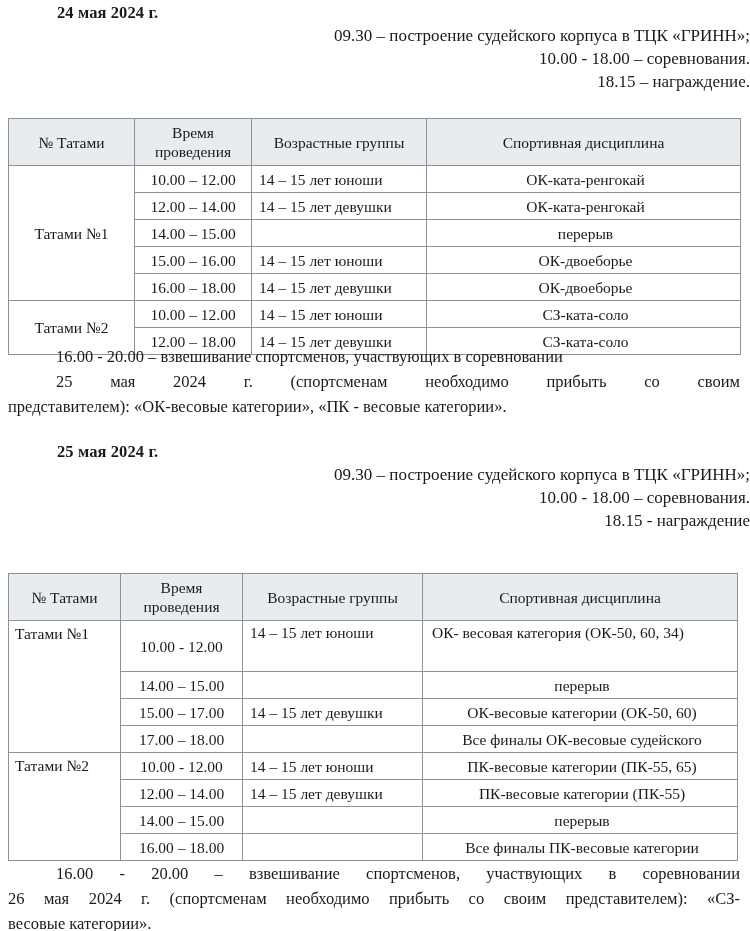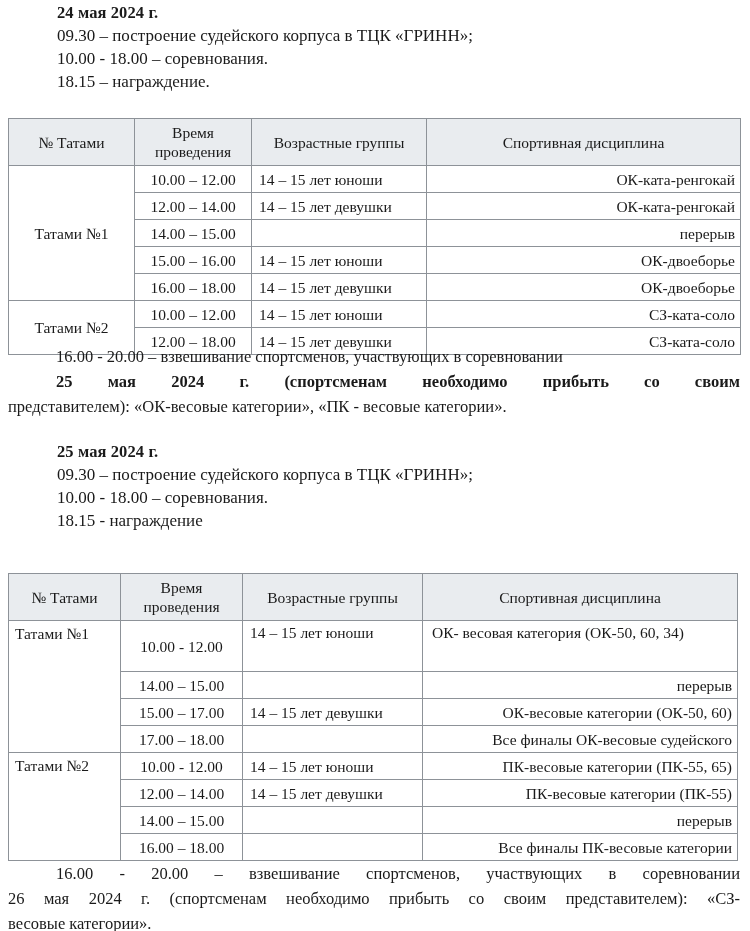--- a/index.html
+++ b/index.html
@@ -35,20 +35,21 @@
     font-size: 16.5px;
     padding-left: 57px;
     letter-spacing: 0.1px;
     line-height: 21px;
   }
   .sched-line {
     font-size: 17px;
     padding-left: 57px;
     line-height: 23px;
     white-space: nowrap;
+    text-align: right;
   }
 
   .para {
     position: absolute;
     left: 8px;
     width: 732px;
     font-size: 16.5px;
     line-height: 25px;
     text-align: justify;
     text-justify: inter-word;
@@ -72,21 +73,21 @@
   }
   table.sched th {
     background: #e9ecef;
     text-align: center;
     font-size: 15.5px;
     line-height: 19px;
     padding: 4px 3px;
   }
   .c-time   { text-align: center; }
   .c-age    { text-align: left; padding-left: 7px !important; }
-  .c-disc   { text-align: right; padding-left: 9px !important; }
+  .c-disc   { text-align: center; padding-left: 9px !important; }
 
   
   #table1 { left: 8px; top: 118px; width: 732px; }
   #table1 col.w1 { width: 126px; }
   #table1 col.w2 { width: 117px; }
   #table1 col.w3 { width: 175px; }
   #table1 col.w4 { width: 314px; }
   #table1 td, #table1 th { height: 22px; }
   #table1 .tat-cell { text-align: center; vertical-align: middle; }
 
@@ -183,21 +184,21 @@
       <tr>
         <td class="c-time">12.00 – 18.00</td>
         <td class="c-age">14 – 15 лет  девушки</td>
         <td class="c-disc">СЗ-ката-соло</td>
       </tr>
     </tbody>
   </table>
 
   <div class="para" style="top:344px;">
     <div style="text-align:left;padding-left:48px;">16.00 - 20.00 – взвешивание спортсменов, участвующих в соревновании</div>
-    <div style="text-align:justify;text-align-last:justify;padding-left:48px;font-weight:bold;">25 мая 2024 г. (спортсменам необходимо прибыть со своим</div>
+    <div style="text-align:justify;text-align-last:justify;padding-left:48px;">25 мая 2024 г. (спортсменам необходимо прибыть со своим</div>
     <div style="text-align:left;">представителем): «ОК-весовые категории», «ПК - весовые категории».</div>
   </div>
 
   <div class="block" style="top:441px;">
     <div class="date-head">25 мая 2024 г.</div>
   </div>
   <div class="block" style="top:463px;">
     <div class="sched-line">09.30 – построение судейского корпуса в ТЦК «ГРИНН»;</div>
   </div>
   <div class="block" style="top:486px;">

